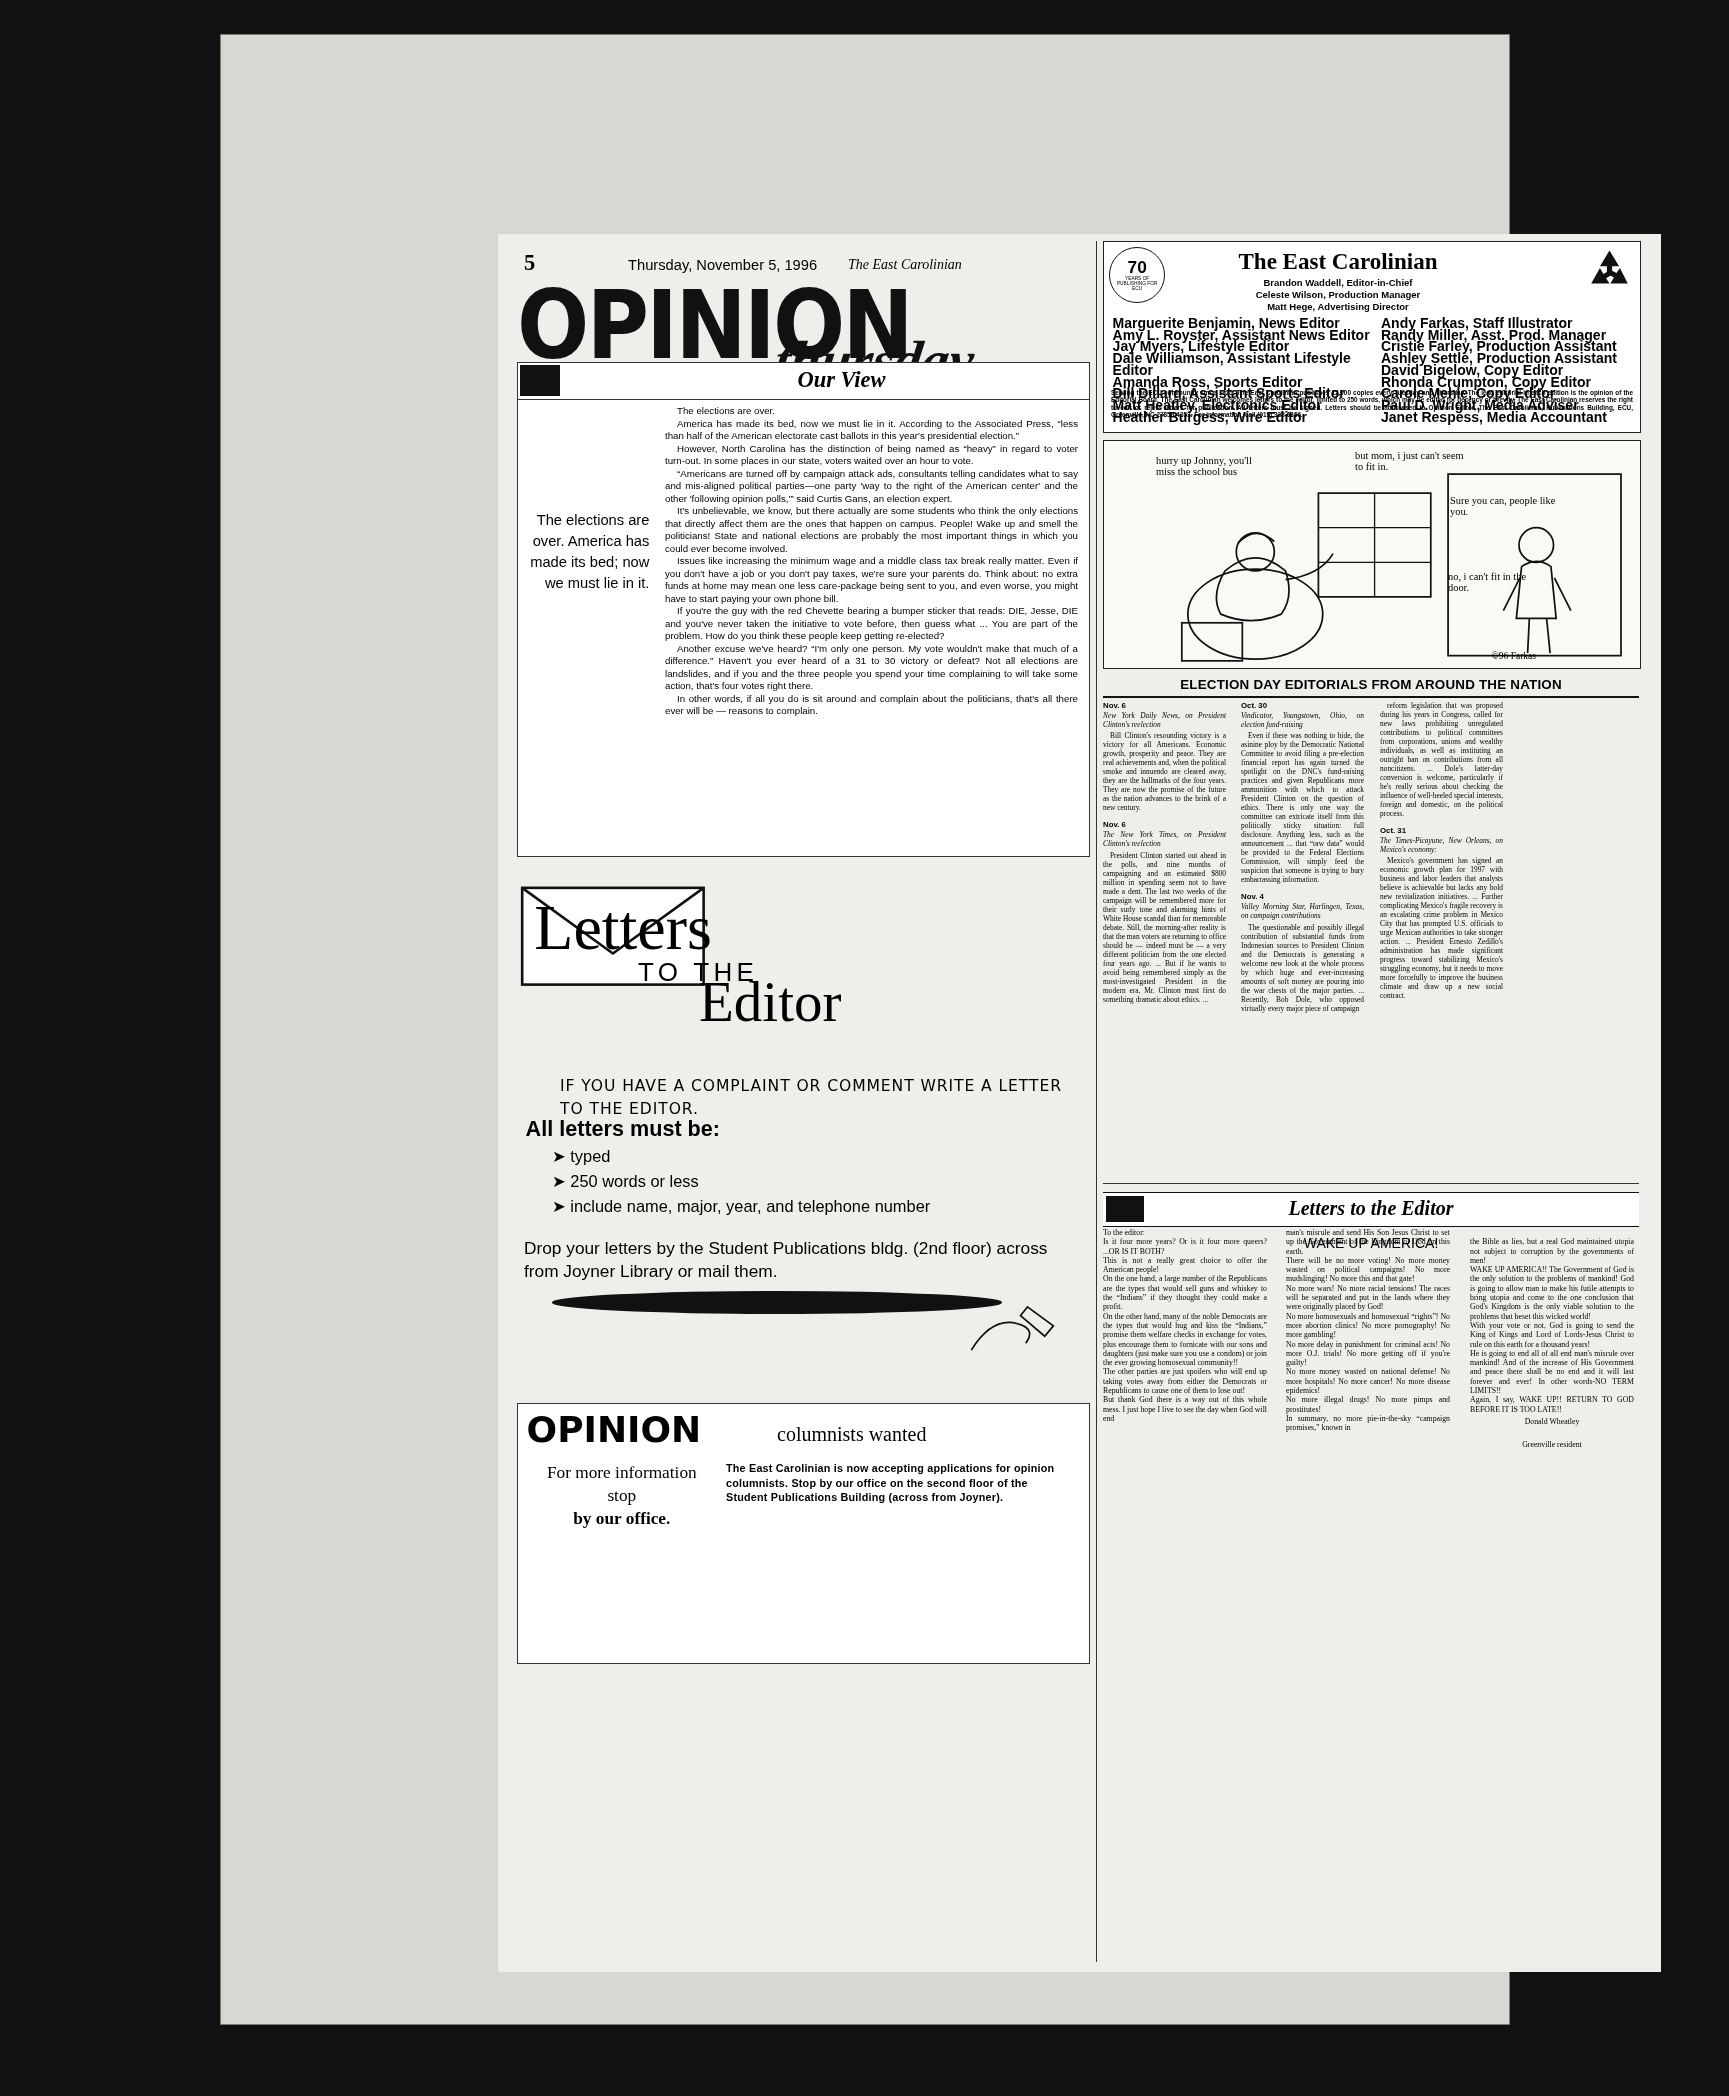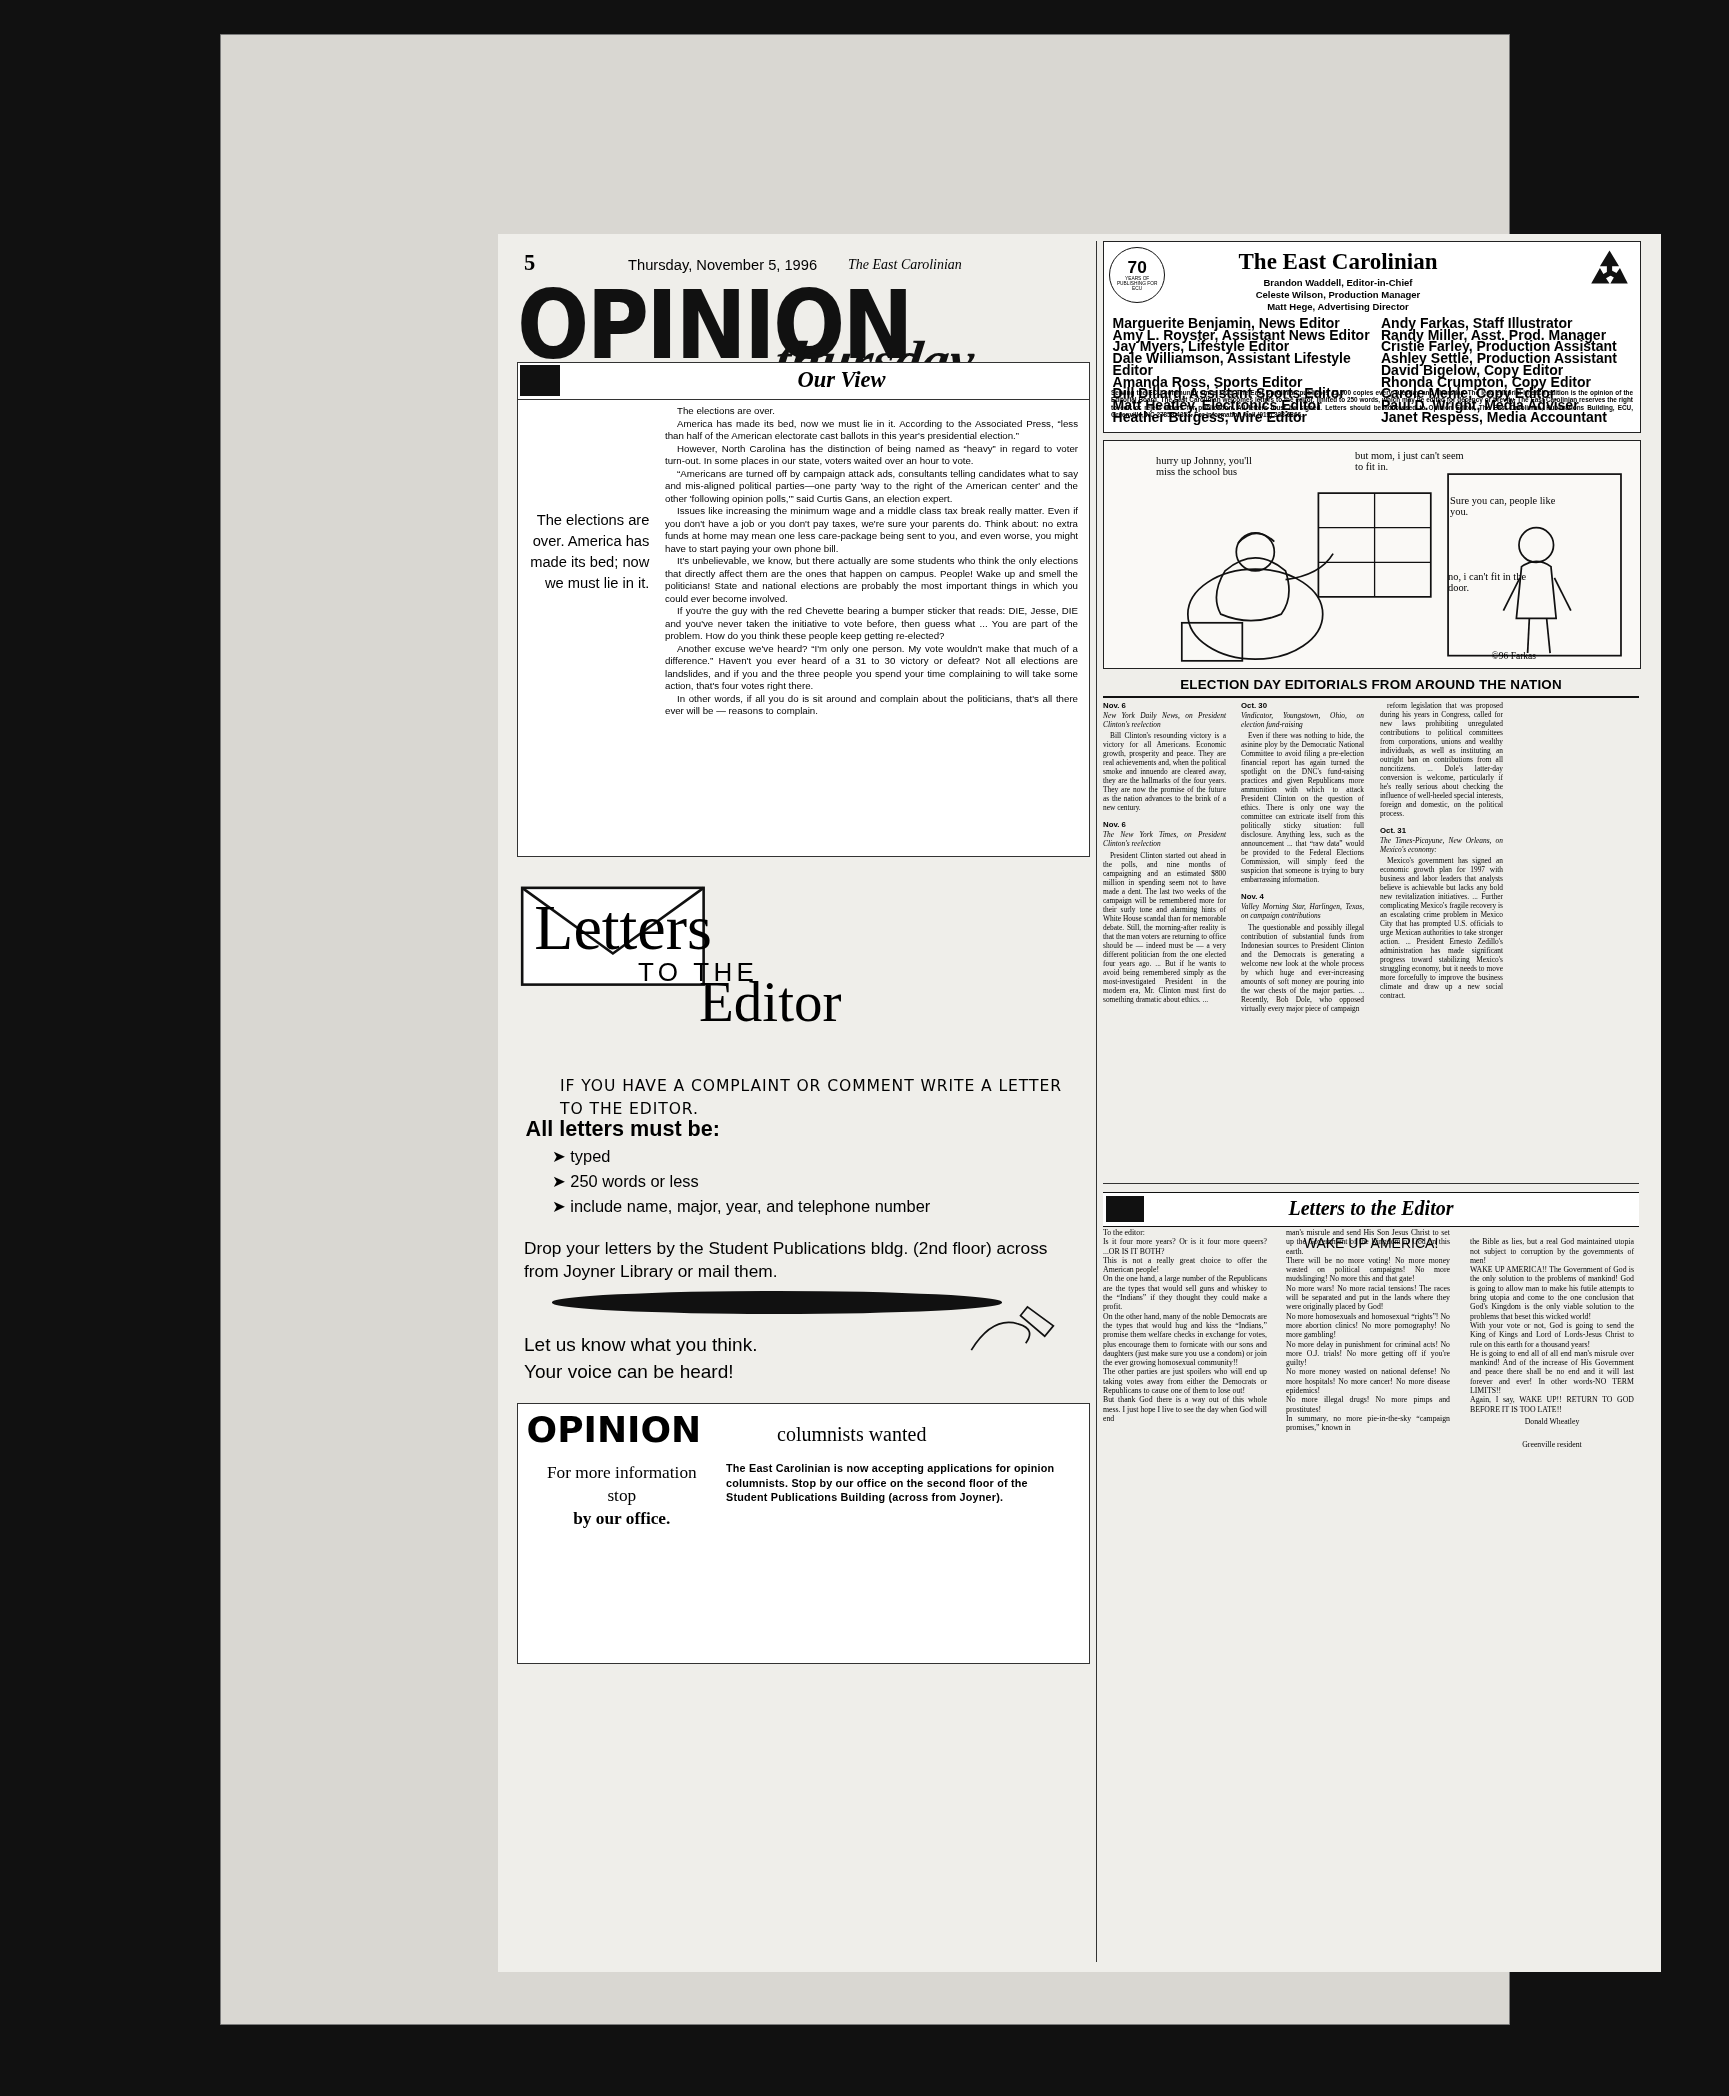--- a/index.html
+++ b/index.html
@@ -158,22 +158,22 @@
         <div class="ov-head">
           <div class="ov-black"></div>
           <div class="ov-title">Our View</div>
         </div>
         <div class="ov-pull">The elections are over. America has made its bed; now we must lie in it.</div>
         <div class="ov-body">
           <p>The elections are over.</p>
           <p>America has made its bed, now we must lie in it. According to the Associated Press, “less than half of the American electorate cast ballots in this year's presidential election.”</p>
           <p>However, North Carolina has the distinction of being named as “heavy” in regard to voter turn-out. In some places in our state, voters waited over an hour to vote.</p>
           <p>“Americans are turned off by campaign attack ads, consultants telling candidates what to say and mis-aligned political parties—one party 'way to the right of the American center' and the other 'following opinion polls,'” said Curtis Gans, an election expert.</p>
+          <p>It's unbelievable, we know, but there actually are some students who think the only elections that directly affect them are the ones that happen on campus. People! Wake up and smell the politicians! State and national elections are probably the most important things in which you could ever become involved.</p>
           <p>Issues like increasing the minimum wage and a middle class tax break really matter. Even if you don't have a job or you don't pay taxes, we're sure your parents do. Think about: no extra funds at home may mean one less care-package being sent to you, and even worse, you might have to start paying your own phone bill.</p>
-          <p>It's unbelievable, we know, but there actually are some students who think the only elections that directly affect them are the ones that happen on campus. People! Wake up and smell the politicians! State and national elections are probably the most important things in which you could ever become involved.</p>
           <p>If you're the guy with the red Chevette bearing a bumper sticker that reads: DIE, Jesse, DIE and you've never taken the initiative to vote before, then guess what ... You are part of the problem. How do you think these people keep getting re-elected?</p>
           <p>Another excuse we've heard? “I'm only one person. My vote wouldn't make that much of a difference.” Haven't you ever heard of a 31 to 30 victory or defeat? Not all elections are landslides, and if you and the three people you spend your time complaining to will take some action, that's four votes right there.</p>
           <p>In other words, if all you do is sit around and complain about the politicians, that's all there ever will be — reasons to complain.</p>
         </div>
       </div>
 
       <div class="cartoon">
         <svg viewBox="0 0 620 262" width="536" height="227">
 
           <ellipse cx="175" cy="200" rx="78" ry="52" fill="none" stroke="#111" stroke-width="2"></ellipse>
@@ -253,24 +253,20 @@
         <div class="lp-editor">Editor</div>
         <div class="lp-hand">IF YOU HAVE A COMPLAINT OR COMMENT WRITE A LETTER TO THE EDITOR.</div>
         <div class="lp-allhead">All letters must be:</div>
         <div class="lp-bullets">
           <div>➤&nbsp;<span>typed</span></div>
           <div>➤&nbsp;<span>250 words or less</span></div>
           <div>➤&nbsp;<span>include name, major, year, and telephone number</span></div>
         </div>
         <div class="lp-drop">Drop your letters by the Student Publications bldg. (2nd floor) across from Joyner Library or mail them.</div>
         <div class="lp-blob"></div>
-        <div class="lp-know">
-          <div>Let us know what you think.</div>
-          <div>Your voice can be heard!</div>
-        </div>
         <svg class="lp-pen" viewBox="0 0 110 70">
           <path d="M5 60 q25 -40 55 -30 q20 6 8 22" fill="none" stroke="#111" stroke-width="2"></path>
           <path d="M70 10 l30 22 l-10 12 l-28 -24z" fill="none" stroke="#111" stroke-width="2"></path>
         </svg>
       </div>
 
       <div class="cw-box">
         <div class="cw-op">OPINION</div>
         <div class="cw-col">columnists wanted</div>
         <div class="cw-left">

